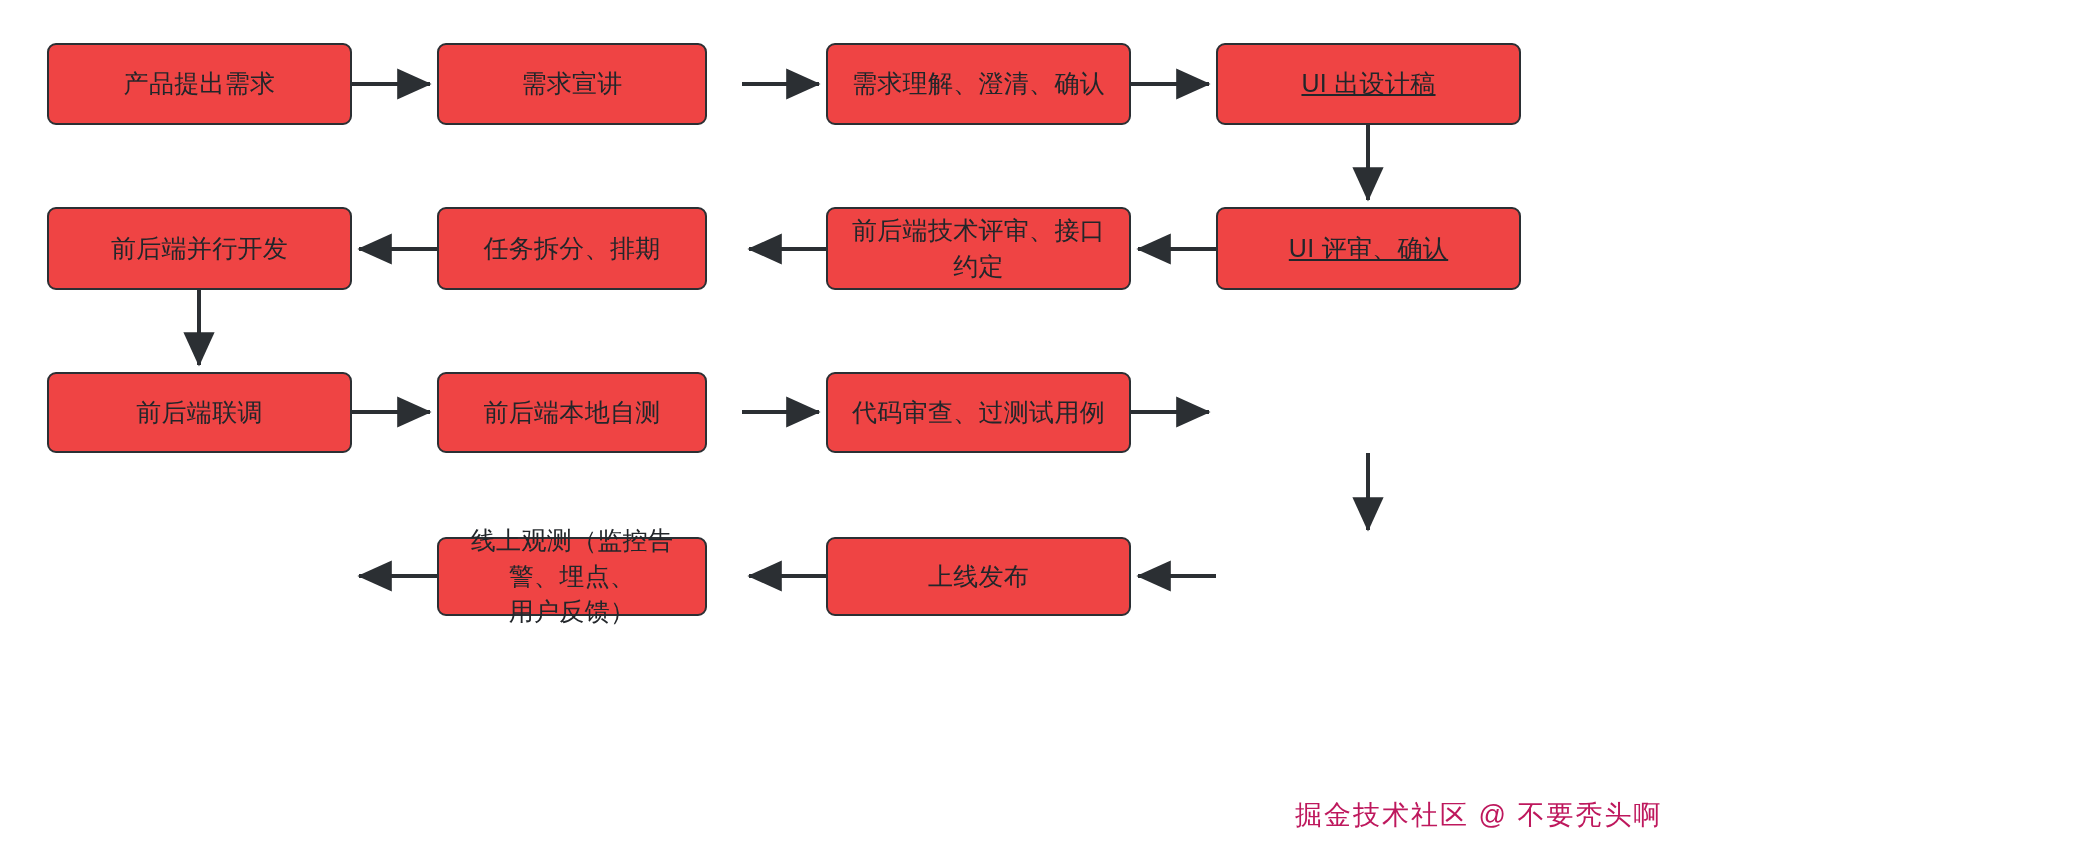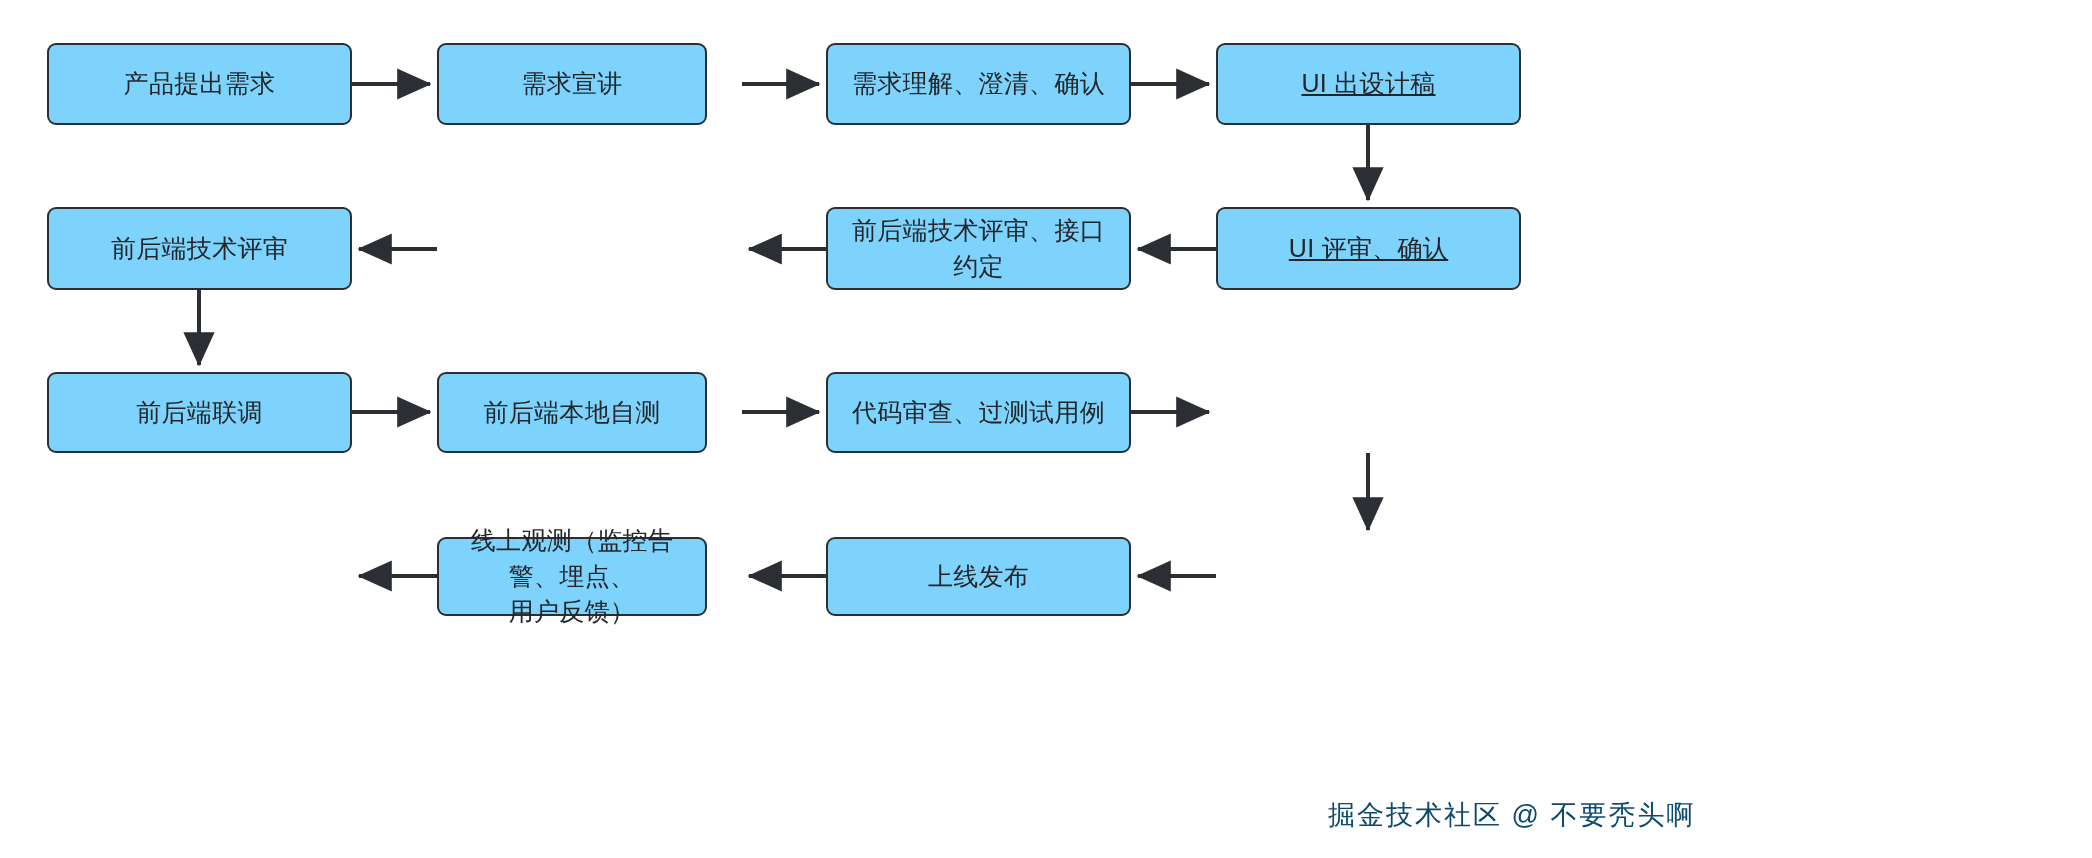--- a/index.html
+++ b/index.html
@@ -22,21 +22,21 @@
     position: absolute;
     left: 0;
     top: 0;
     width: 2092px;
     height: 858px;
     pointer-events: none;
   }
   .node {
     position: absolute;
     box-sizing: border-box;
-    background: #7dd3fc;
+    background: #ef4444;
     border: 2.5px solid #2b2f33;
     border-radius: 9px;
     display: flex;
     align-items: center;
     justify-content: center;
     text-align: center;
     color: #22262a;
     font-size: 25px;
     line-height: 1.42;
     letter-spacing: 0.3px;
@@ -53,24 +53,24 @@
   .r3 { top: 372px; height: 81px; }
   .r4 { top: 537px; height: 79px; }
 
   .c1 { left: 47px;   width: 305px; }
   .c2 { left: 437px;  width: 270px; }
   .c3 { left: 826px;  width: 305px; }
   .c4 { left: 1216px; width: 305px; text-decoration: underline; }
 
   .watermark {
     position: absolute;
-    left: 1328px;
+    left: 1295px;
     top: 797px;
     font-size: 27px;
-    color: #0c4a6e;
+    color: #be185d;
     letter-spacing: 2px;
     white-space: nowrap;
     z-index: 3;
     user-select: none;
   }
 </style>
 </head>
 <body>
 
 <div id="canvas">
@@ -147,22 +147,25 @@
   <div class="node r1 c4">
     <span class="label">UI 出设计稿</span>
   </div>
 
   <div class="node r2 c4">
     <span class="label">UI 评审、确认</span>
   </div>
   <div class="node r2 c3">
     <span class="label">前后端技术评审、接口约定</span>
   </div>
+  <div class="node r2 c2">
+    <span class="label">任务拆分、排期</span>
+  </div>
   <div class="node r2 c1">
-    <span class="label">前后端技术评审</span>
+    <span class="label">前后端并行开发</span>
   </div>
 
   <div class="node r3 c1">
     <span class="label">前后端联调</span>
   </div>
   <div class="node r3 c2">
     <span class="label">前后端本地自测</span>
   </div>
   <div class="node r3 c3">
     <span class="label">代码审查、过测试用例</span>

